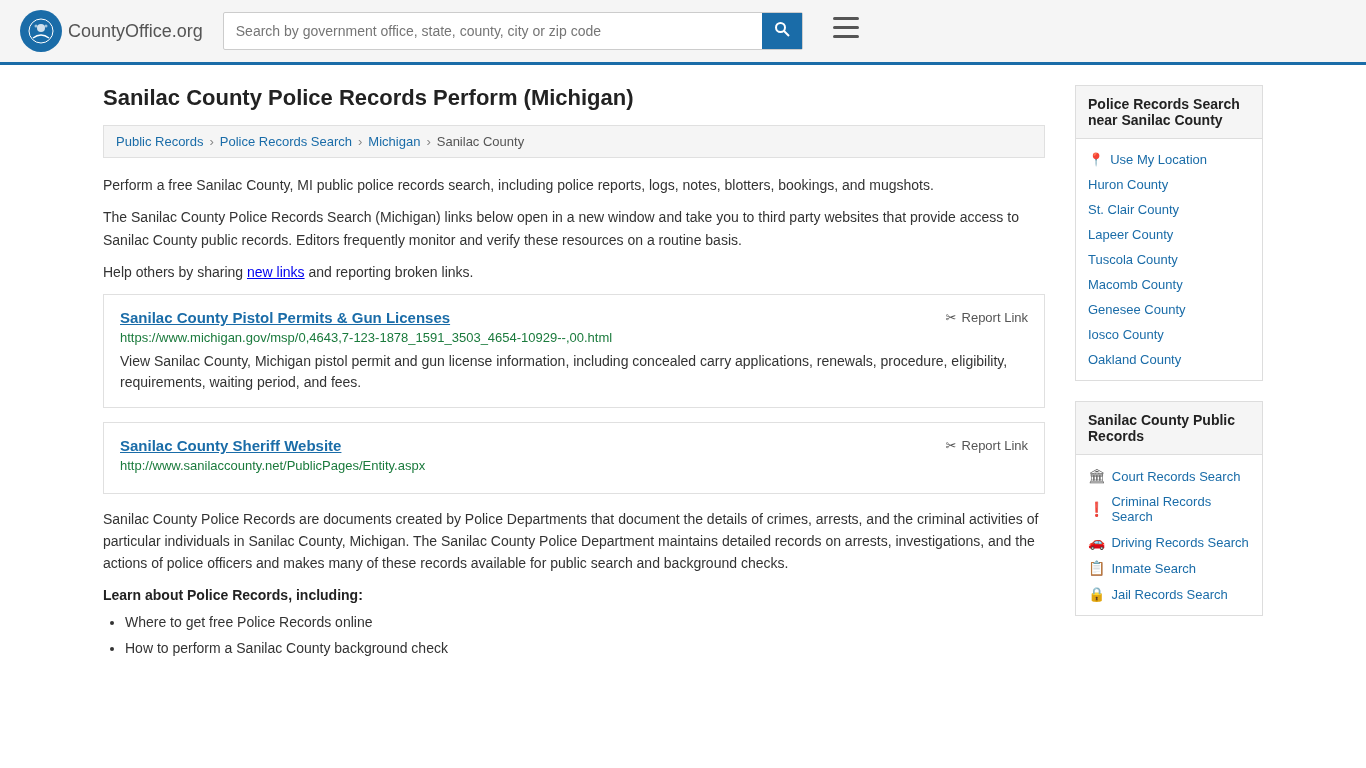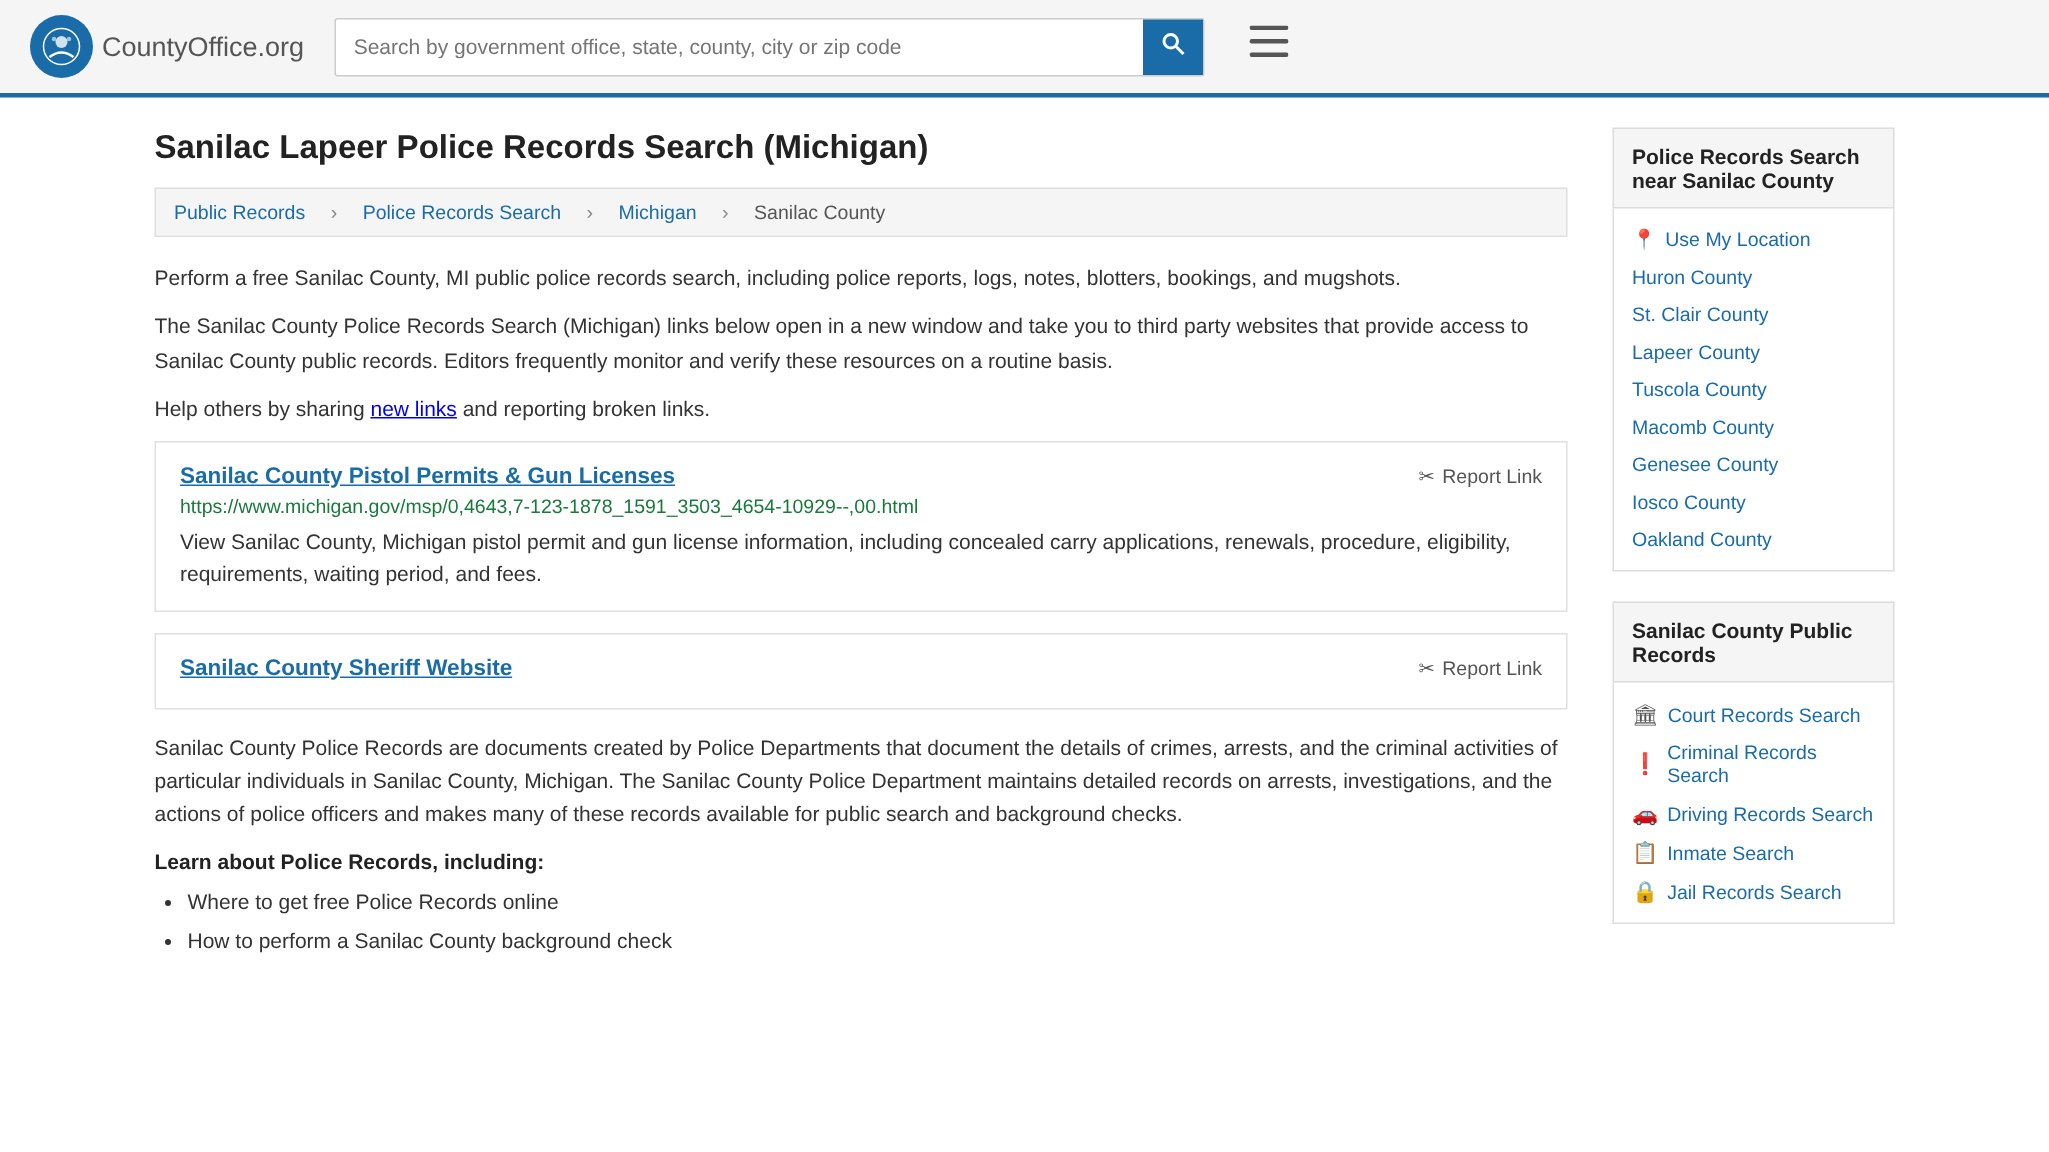--- a/index.html
+++ b/index.html
@@ -90,21 +90,21 @@
     }
     #breadcrumb {
       background: #f5f5f5;
       border: 1px solid #e0e0e0;
       padding: 8px 12px;
       font-size: 13px;
       color: #555;
       margin-bottom: 16px;
       display: flex;
       align-items: center;
-      gap: 17px;
+      gap: 6px;
     }
     #breadcrumb a { color: #1a6ca8; text-decoration: none; }
     .breadcrumb-sep { color: #888; }
 
     .intro-text { margin-bottom: 10px; line-height: 1.6; font-size: 14px; }
 
     
     .resource-item {
       border: 1px solid #e0e0e0;
       padding: 14px 16px;
@@ -229,21 +229,21 @@
       <rect y="9" width="26" height="3" rx="1.5" fill="#555"></rect>
       <rect y="18" width="26" height="3" rx="1.5" fill="#555"></rect>
     </svg>
   </div>
 </div>
 
 <div id="main-container">
 
   <div id="content">
 
-    <h1 id="page-title">Sanilac Lapeer Police Records Search (Michigan)</h1>
+    <h1 id="page-title">Sanilac County Police Records Perform (Michigan)</h1>
 
     <div id="breadcrumb">
       <a href="#">Public Records</a>
       <span class="breadcrumb-sep">›</span>
       <a href="#">Police Records Search</a>
       <span class="breadcrumb-sep">›</span>
       <a href="#">Michigan</a>
       <span class="breadcrumb-sep">›</span>
       <span>Sanilac County</span>
     </div>
@@ -267,20 +267,21 @@
     </div>
 
     <div class="resource-item">
       <div class="resource-header">
         <div class="resource-title">Sanilac County Sheriff Website</div>
         <div class="report-link-btn">
           <span>✂</span>
           <span>Report Link</span>
         </div>
       </div>
+      <div class="resource-url">http://www.sanilaccounty.net/PublicPages/Entity.aspx</div>
     </div>
 
     <p class="section-text">Sanilac County Police Records are documents created by Police Departments that document the details of crimes, arrests, and the criminal activities of particular individuals in Sanilac County, Michigan. The Sanilac County Police Department maintains detailed records on arrests, investigations, and the actions of police officers and makes many of these records available for public search and background checks.</p>
     <p class="learn-heading">Learn about Police Records, including:</p>
     <ul class="learn-list">
       <li>Where to get free Police Records online</li>
       <li>How to perform a Sanilac County background check</li>
     </ul>
 
   </div>

